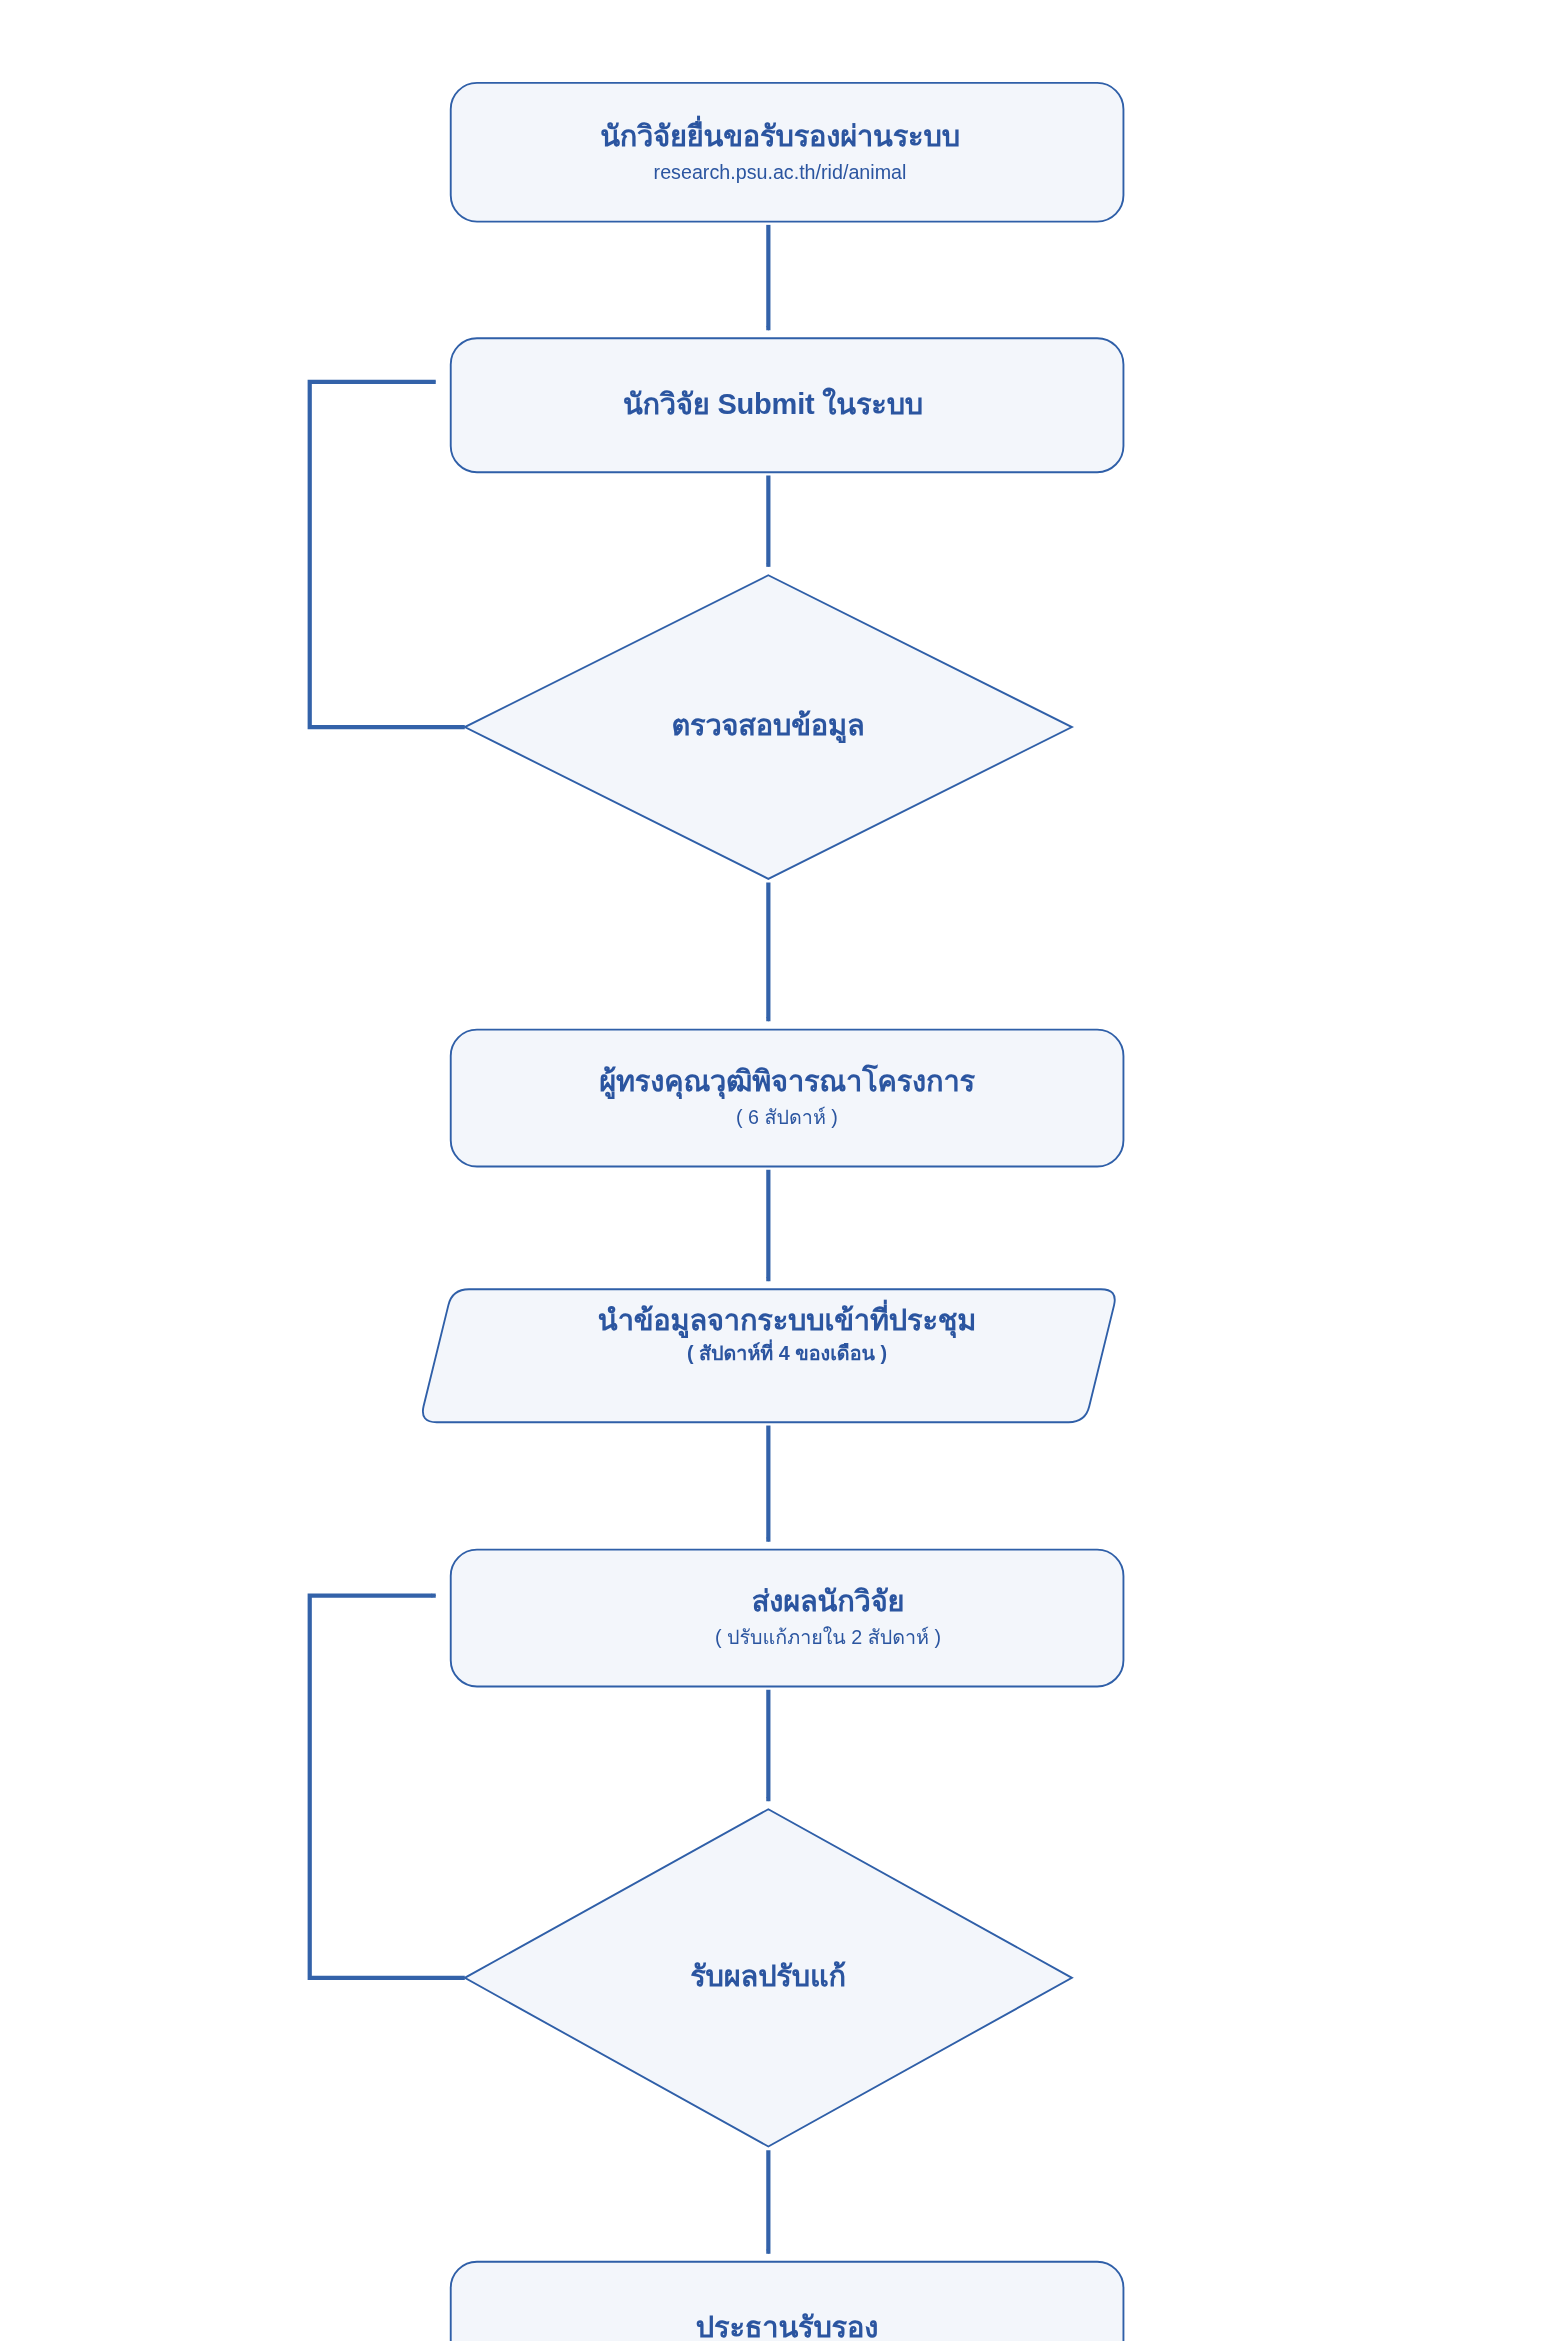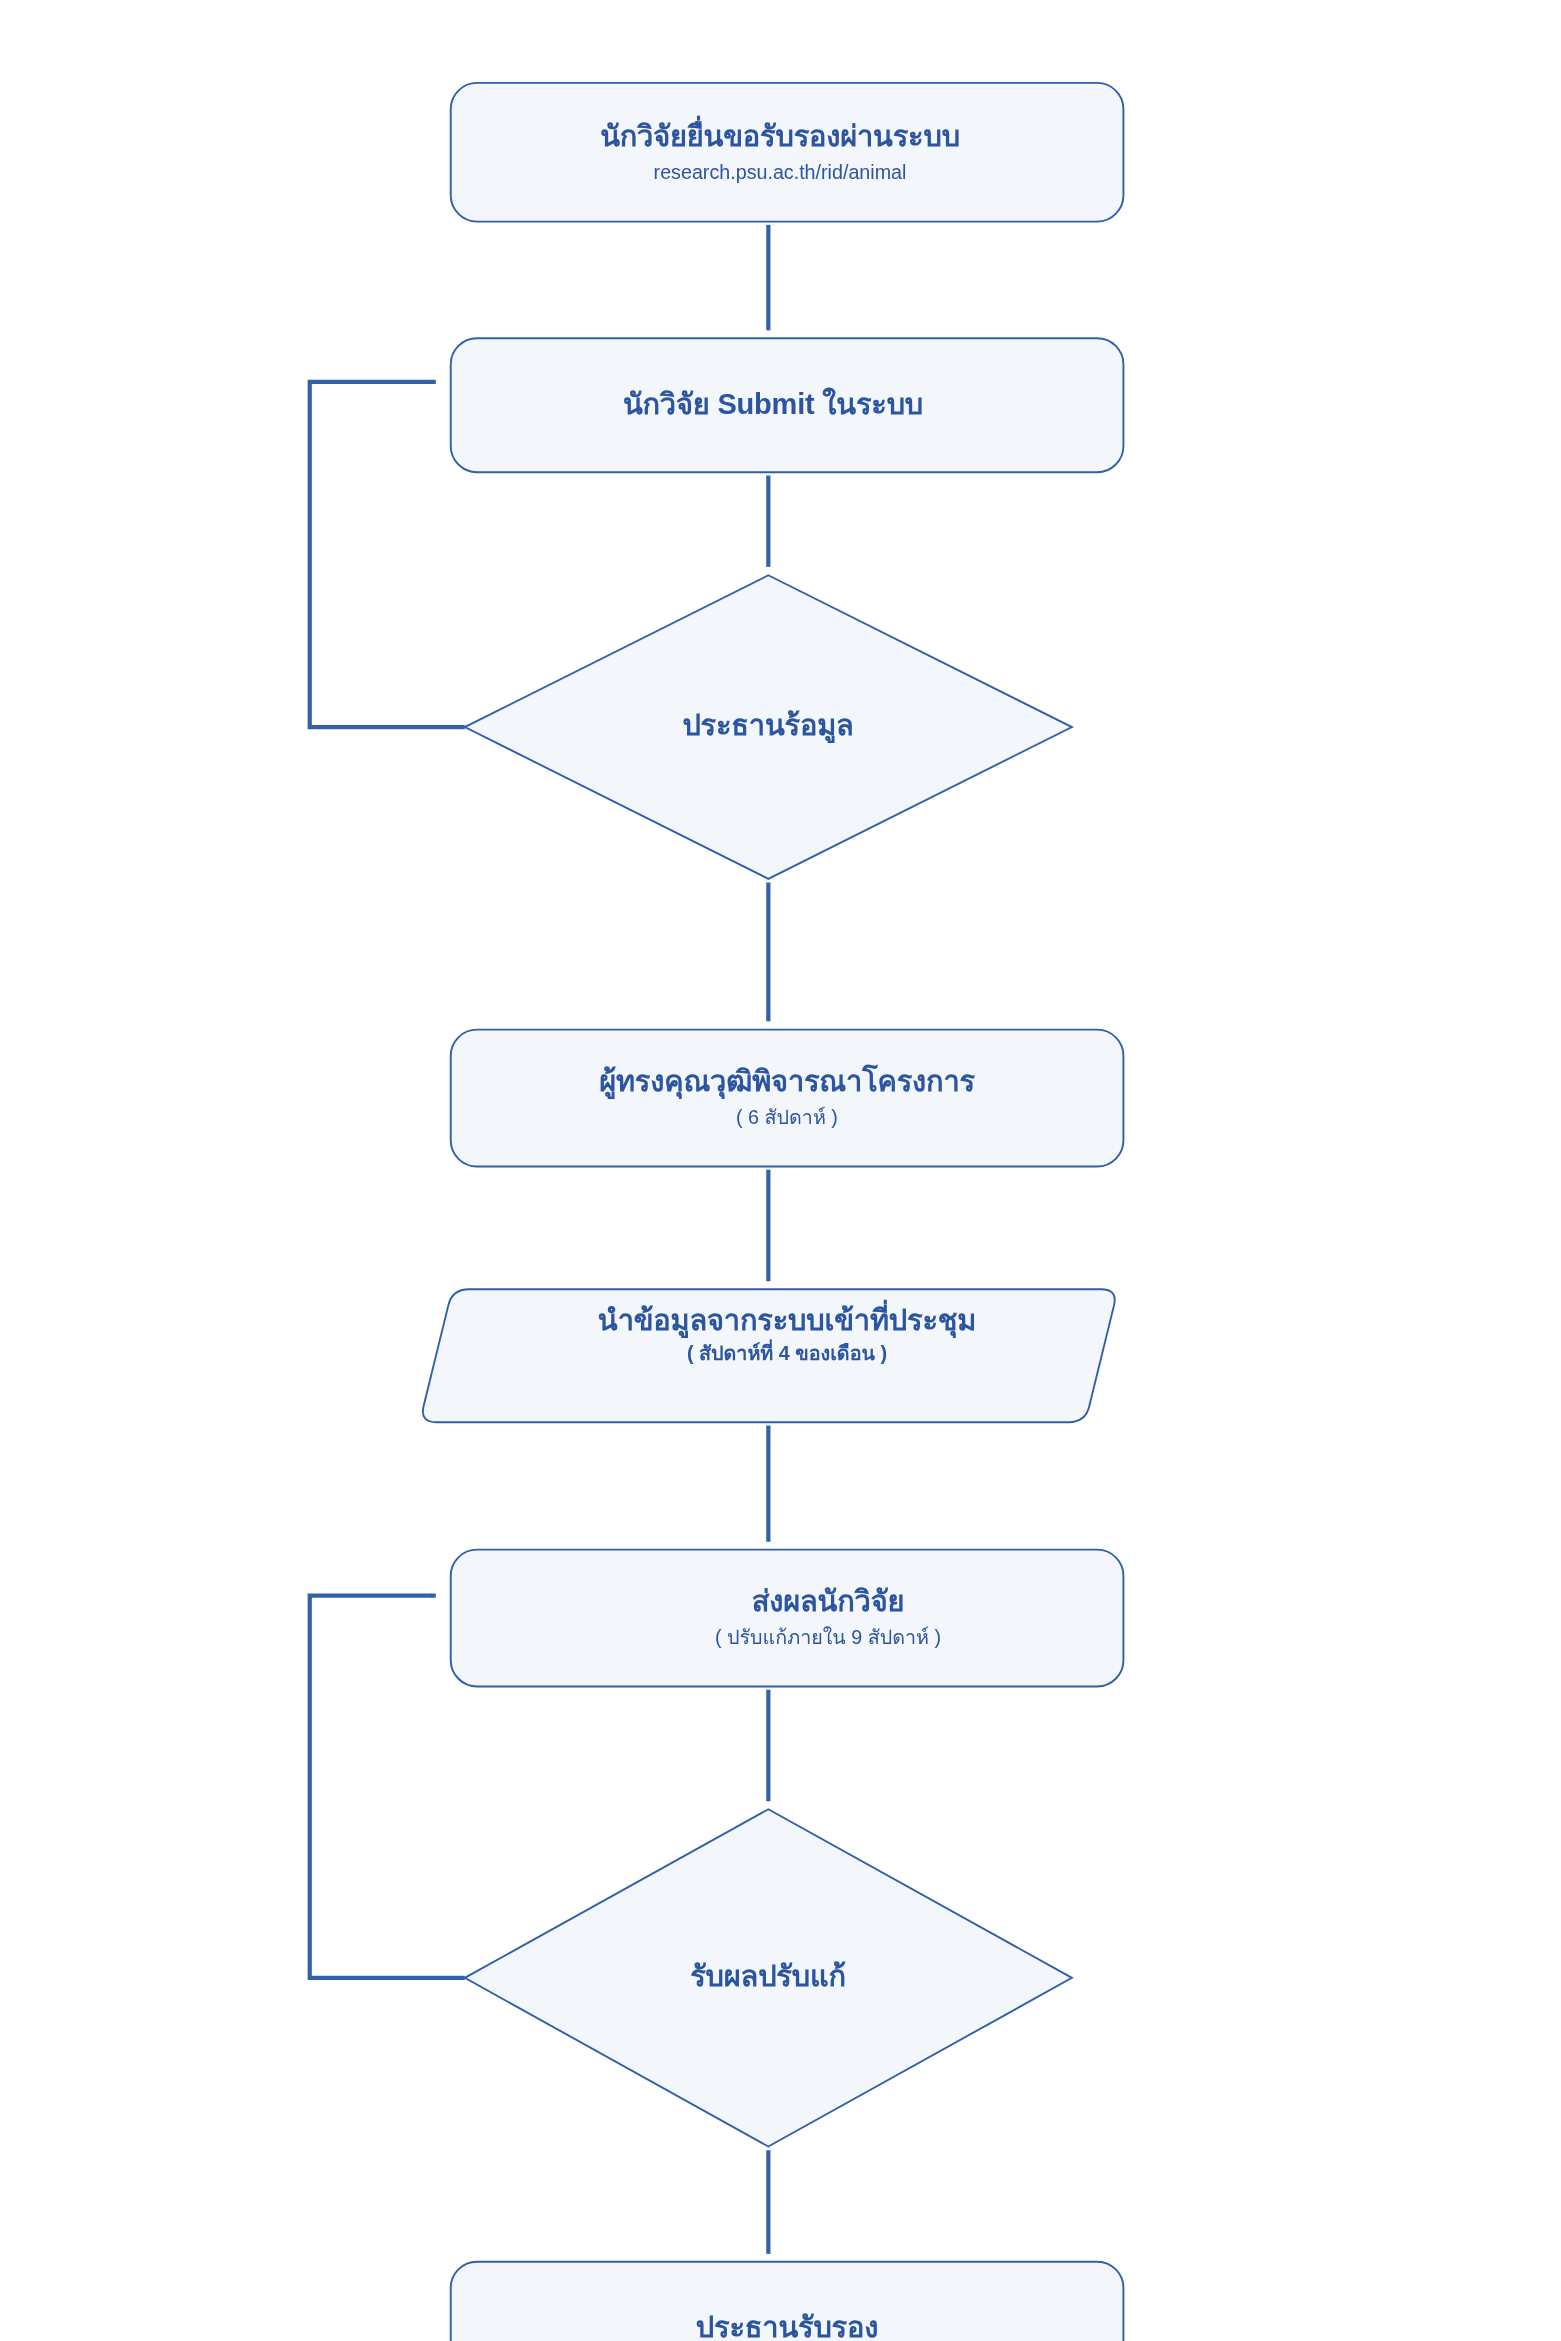--- a/index.html
+++ b/index.html
@@ -130,36 +130,36 @@
   <div class="node-text" id="txt-n1">
     <div class="t-main">นักวิจัยยื่นขอรับรองผ่านระบบ</div>
     <div class="t-sub">research.psu.ac.th/rid/animal</div>
   </div>
 
   <div class="node-text" id="txt-n2">
     <div class="t-main">นักวิจัย Submit ในระบบ</div>
   </div>
 
   <div class="node-text" id="txt-n3">
-    <div class="t-main">ประธานร้อมูล</div>
+    <div class="t-main">ตรวจสอบข้อมูล</div>
   </div>
 
   <div class="node-text" id="txt-n4">
     <div class="t-main">ผู้ทรงคุณวุฒิพิจารณาโครงการ</div>
     <div class="t-sub">( 6 สัปดาห์ )</div>
   </div>
 
   <div class="node-text" id="txt-n5">
     <div class="t-main">นำข้อมูลจากระบบเข้าที่ประชุม</div>
     <div class="t-sub tight">( สัปดาห์ที่ 4 ของเดือน )</div>
   </div>
 
   <div class="node-text" id="txt-n6">
     <div class="t-main">ส่งผลนักวิจัย</div>
-    <div class="t-sub">( ปรับแก้ภายใน 9 สัปดาห์ )</div>
+    <div class="t-sub">( ปรับแก้ภายใน 2 สัปดาห์ )</div>
   </div>
 
   <div class="node-text" id="txt-n7">
     <div class="t-main">รับผลปรับแก้</div>
   </div>
 
   <div class="node-text" id="txt-n8">
     <div class="t-main">ประธานรับรอง</div>
   </div>
 

